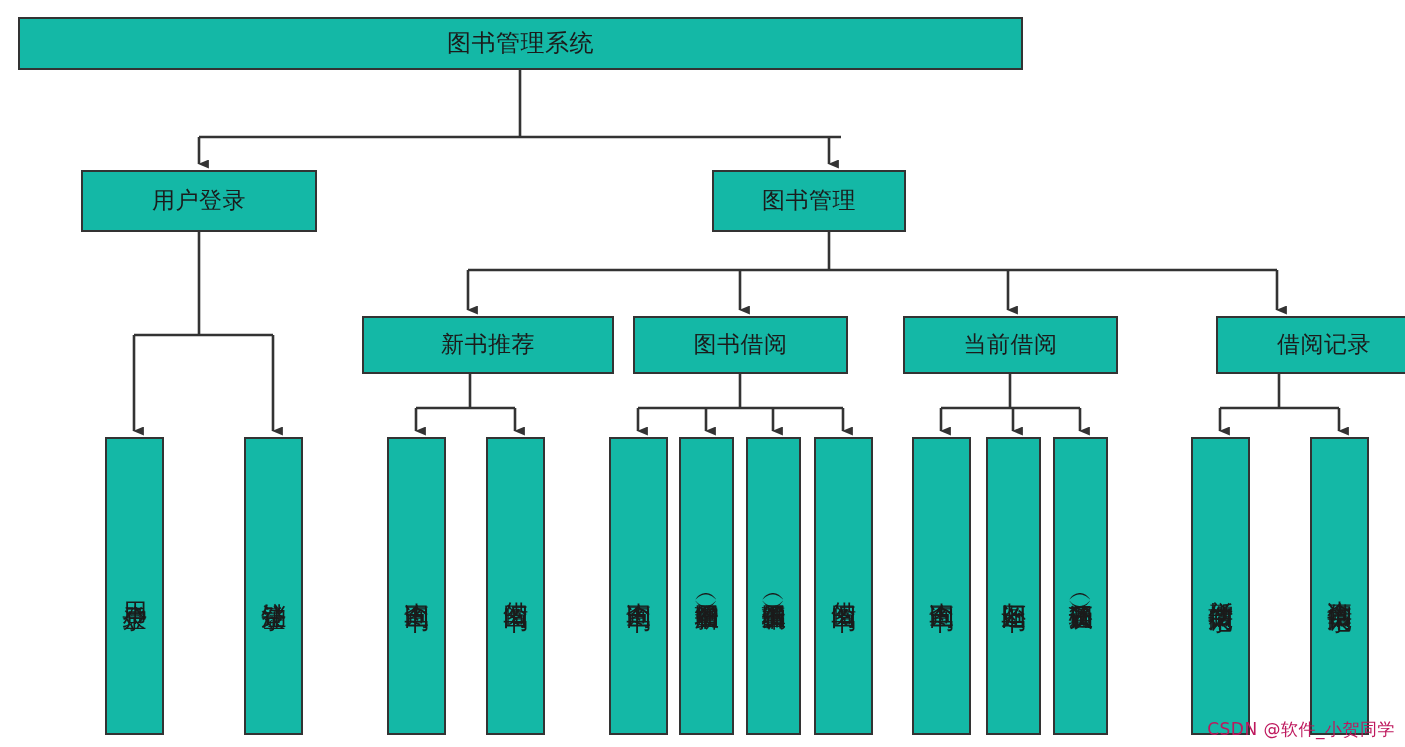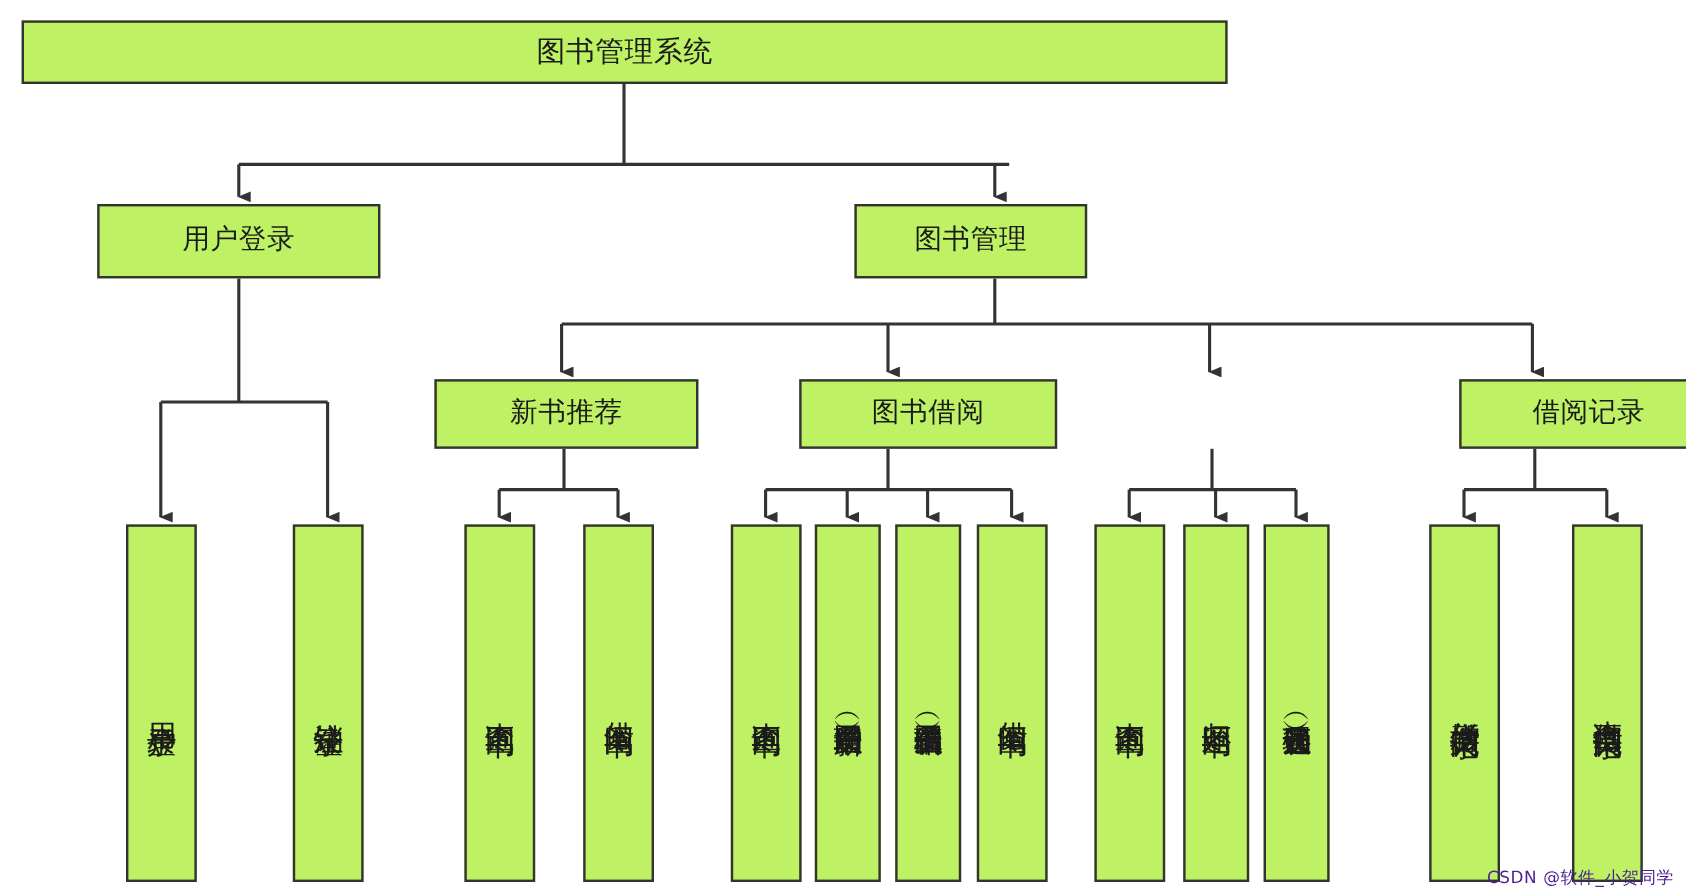--- a/index.html
+++ b/index.html
@@ -18,21 +18,21 @@
   svg.connectors{
     position:absolute;
     left:0; top:0;
     width:1405px; height:747px;
     pointer-events:none;
   }
   .node{
     position:absolute;
     box-sizing:border-box;
     border:2.5px solid #333333;
-    background:#bef264;
+    background:#14b8a6;
     display:flex;
     align-items:center;
     justify-content:center;
     color:#1b1b1b;
   }
   .node.horiz{
     font-size:23px;
     letter-spacing:0.5px;
     line-height:1.1;
   }
@@ -51,22 +51,22 @@
   }
   .node.vert.dense{
     letter-spacing:0px;
     font-size:24px;
     line-height:1.1;
   }
   .watermark{
     position:absolute;
     right:10px;
     bottom:6px;
-    font-size:14px;
-    color:#4c1d95;
+    font-size:17px;
+    color:#be185d;
     letter-spacing:0.5px;
     white-space:nowrap;
     user-select:none;
   }
 </style>
 </head>
 <body>
 
 <div id="canvas">
 
@@ -118,22 +118,23 @@
       <path d="M1220,408 L1220,431" marker-end="url(#arrow)"></path>
       <path d="M1339,408 L1339,431" marker-end="url(#arrow)"></path>
     </g>
   </svg>
 
   <div class="node horiz root" id="node-root" style="left: 18px; top: 17px; width: 1005px; height: 53px;">图书管理系统</div>
 
   <div class="node horiz" id="node-l2-0" style="left: 81px; top: 170px; width: 236px; height: 62px;">用户登录</div>
   <div class="node horiz" id="node-l2-1" style="left: 712px; top: 170px; width: 194px; height: 62px;">图书管理</div>
 
-  <div class="node horiz" id="node-l3-0" style="left: 362px; top: 316px; width: 220px; height: 58px;">新书推荐</div>
-  <div class="node horiz" id="node-l3-1" style="left: 633px; top: 316px; width: 215px; height: 58px; margin-left: 33px;">图书借阅</div>
+  <div class="node horiz" id="node-l3-0" style="left: 362px; top: 316px; width: 252px; height: 58px;">新书推荐</div>
+  <div class="node horiz" id="node-l3-1" style="left: 633px; top: 316px; width: 215px; height: 58px;">图书借阅</div>
+  <div class="node horiz" id="node-l3-2" style="left: 903px; top: 316px; width: 215px; height: 58px;">当前借阅</div>
   <div class="node horiz" id="node-l3-3" style="left: 1172px; top: 316px; width: 216px; height: 58px; margin-left: 44px;">借阅记录</div>
 
   <div class="node vert" style="left: 105px; top: 437px; width: 59px; height: 298px;">用户登录</div>
   <div class="node vert" style="left: 244px; top: 437px; width: 59px; height: 298px;">注销登录</div>
   <div class="node vert" style="left: 387px; top: 437px; width: 59px; height: 298px;">查询图书</div>
   <div class="node vert" style="left: 486px; top: 437px; width: 59px; height: 298px;">借阅图书</div>
   <div class="node vert" style="left: 609px; top: 437px; width: 59px; height: 298px;">查询图书</div>
   <div class="node vert dense" style="left: 679px; top: 437px; width: 55px; height: 298px;">新增图书（管理员）</div>
   <div class="node vert dense" style="left: 746px; top: 437px; width: 55px; height: 298px;">编辑图书（管理员）</div>
   <div class="node vert" style="left: 814px; top: 437px; width: 59px; height: 298px;">借阅图书</div>

